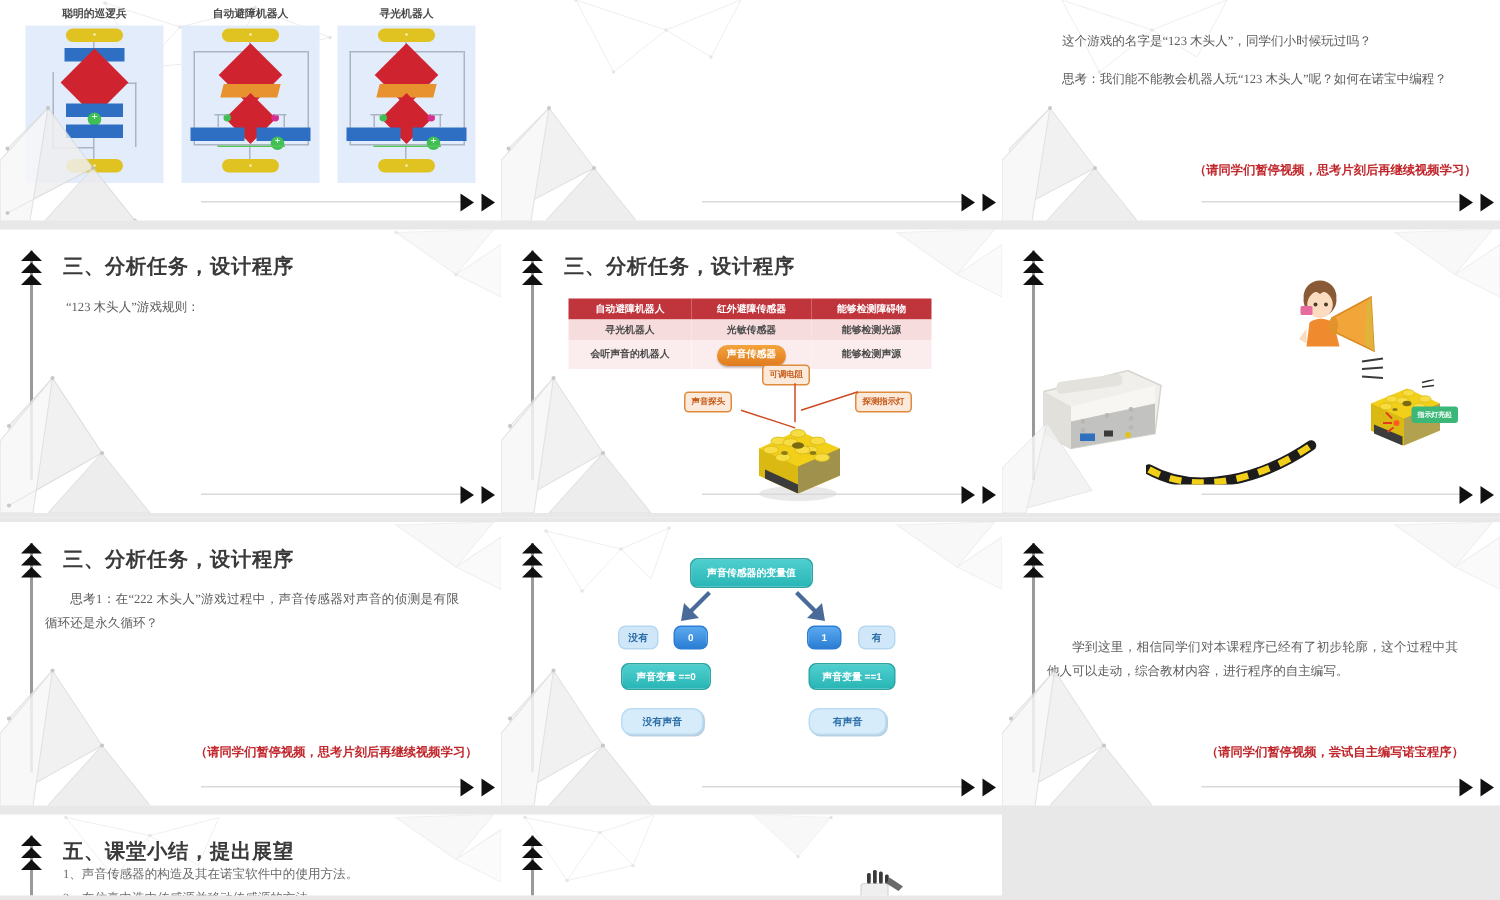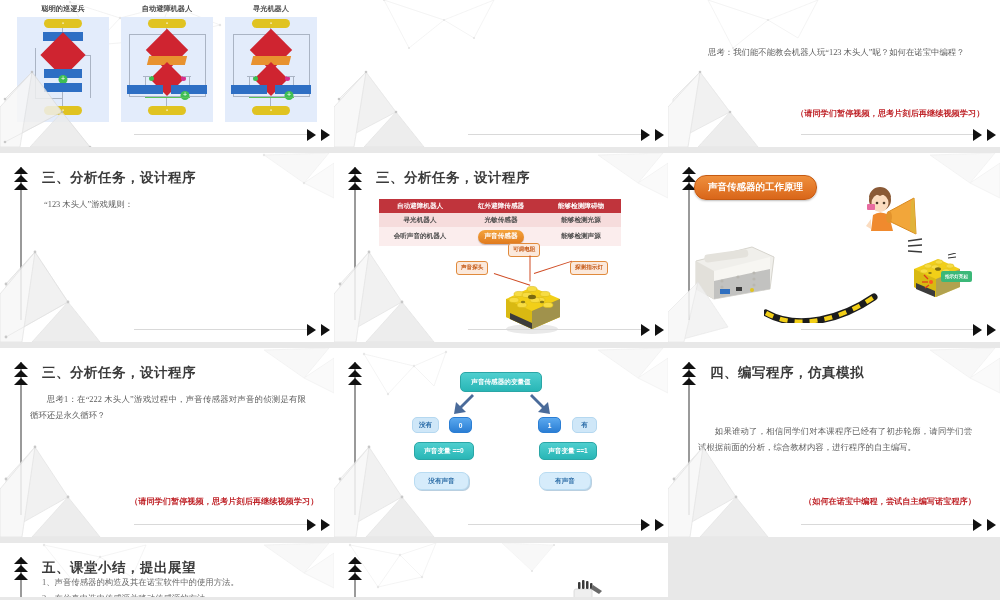--- a/index.html
+++ b/index.html
@@ -315,20 +315,21 @@
     <svg class="poly-top-net" style="left:20px;width:150px;" viewBox="0 0 150 60">
       <g stroke="#dadada" stroke-width=".6" fill="none">
           <path d="M20 0 L80 20 L45 48 Z"></path>
           <path d="M80 20 L130 0 L110 38 Z"></path>
         </g>
       <g fill="#cccccc">
           <circle cx="80" cy="20" r="1.1"></circle>
           <circle cx="45" cy="48" r="1.1"></circle>
         </g>
     </svg>
+    <div class="body-txt noind" style="left:40px; right:18px; top:20px;">这个游戏的名字是“123 木头人”，同学们小时候玩过吗？</div>
     <div class="body-txt noind" style="left:40px; right:14px; top:45px;">思考：我们能不能教会机器人玩“123 木头人”呢？如何在诺宝中编程？</div>
     <div class="red-note" style="left:128px; bottom:28px;">（请同学们暂停视频，思考片刻后再继续视频学习）</div>
     <svg class="poly-bl" viewBox="0 0 120 110">
       <g fill="#efefef" stroke="#dcdcdc" stroke-width=".7">
         <path d="M32 35 L62 75 L5 105 Z"></path>
           <path d="M32 35 L5 62 L5 105 Z" fill="#f5f5f5"></path>
         <path d="M62 75 L90 110 L30 110 Z" fill="#ebebeb"></path>
           <path d="M0 70 L32 35 L20 110 L0 110 Z" fill="#f7f7f7"></path>
       </g>
       <g fill="#bfbfbf">
@@ -481,21 +482,20 @@
         <div class="tri t2"></div>
         <div class="tri t3"></div>
     </div>
     <svg class="poly-tr" viewBox="0 0 110 55">
       <g fill="#f2f2f2" stroke="#e0e0e0" stroke-width=".7">
           <path d="M40 2 L105 0 L80 30 Z"></path>
           <path d="M80 30 L110 10 L110 45 Z" fill="#f7f7f7"></path>
         </g>
     </svg>
 
-    <div class="pill-title">声音传感器的工作原理</div>
 
     <svg style="position:absolute; left:190px; top:33px; width:62px; height:62px;" viewBox="0 0 62 62">
       <ellipse cx="22" cy="14" rx="11" ry="11" fill="#8a5a36"></ellipse>
       <ellipse cx="22" cy="17" rx="8.5" ry="9" fill="#fbdcc0"></ellipse>
       <path d="M11 12 a11 11 0 0 1 22 0 q-6 -6 -11 -2 q-5 -4 -11 2 Z" fill="#8a5a36"></path>
       <circle cx="19" cy="17" r="1.3" fill="#4a3a2a"></circle>
         <circle cx="26" cy="17" r="1.3" fill="#4a3a2a"></circle>
       <path d="M15 29 q7 -5 16 0 l4 16 l-22 0 Z" fill="#f08a2e"></path>
       <path d="M13 33 l-5 7 l5 3 Z" fill="#fbdcc0"></path>
       <path d="M30 26 L56 12 L58 48 L33 36 Z" fill="#f2a63a" stroke="#d98a20" stroke-width="1"></path>
@@ -686,23 +686,22 @@
         <div class="tri t1"></div>
         <div class="tri t2"></div>
         <div class="tri t3"></div>
     </div>
     <svg class="poly-tr" viewBox="0 0 110 55">
       <g fill="#f2f2f2" stroke="#e0e0e0" stroke-width=".7">
           <path d="M40 2 L105 0 L80 30 Z"></path>
           <path d="M80 30 L110 10 L110 45 Z" fill="#f7f7f7"></path>
         </g>
     </svg>
-    <div class="s-title">四、编写程序，仿真模拟</div>
-    <div class="body-txt" style="left:30px; right:28px; top:76px;">如果谁动了，相信同学们对本课程序已经有了初步轮廓，请同学们尝试根据前面的分析，综合教材内容，进行程序的自主编写。</div>
-    <div class="red-note" style="left:136px; bottom:30px;">（如何在诺宝中编程，尝试自主编写诺宝程序）</div>
+    <div class="body-txt" style="left:30px; right:28px; top:76px;">学到这里，相信同学们对本课程序已经有了初步轮廓，这个过程中其他人可以走动，综合教材内容，进行程序的自主编写。</div>
+    <div class="red-note" style="left:136px; bottom:30px;">（请同学们暂停视频，尝试自主编写诺宝程序）</div>
     <svg class="poly-bl" style="width:130px;height:120px;" viewBox="0 0 130 120">
       <g fill="#efefef" stroke="#dcdcdc" stroke-width=".7">
         <path d="M35 30 L68 80 L6 115 Z"></path>
           <path d="M35 30 L6 62 L6 115 Z" fill="#f5f5f5"></path>
         <path d="M68 80 L100 120 L32 120 Z" fill="#ebebeb"></path>
           <path d="M0 72 L35 30 L22 120 L0 120 Z" fill="#f7f7f7"></path>
       </g>
       <g fill="#bfbfbf">
           <circle cx="35" cy="30" r="1.4"></circle>
           <circle cx="68" cy="80" r="1.4"></circle>

